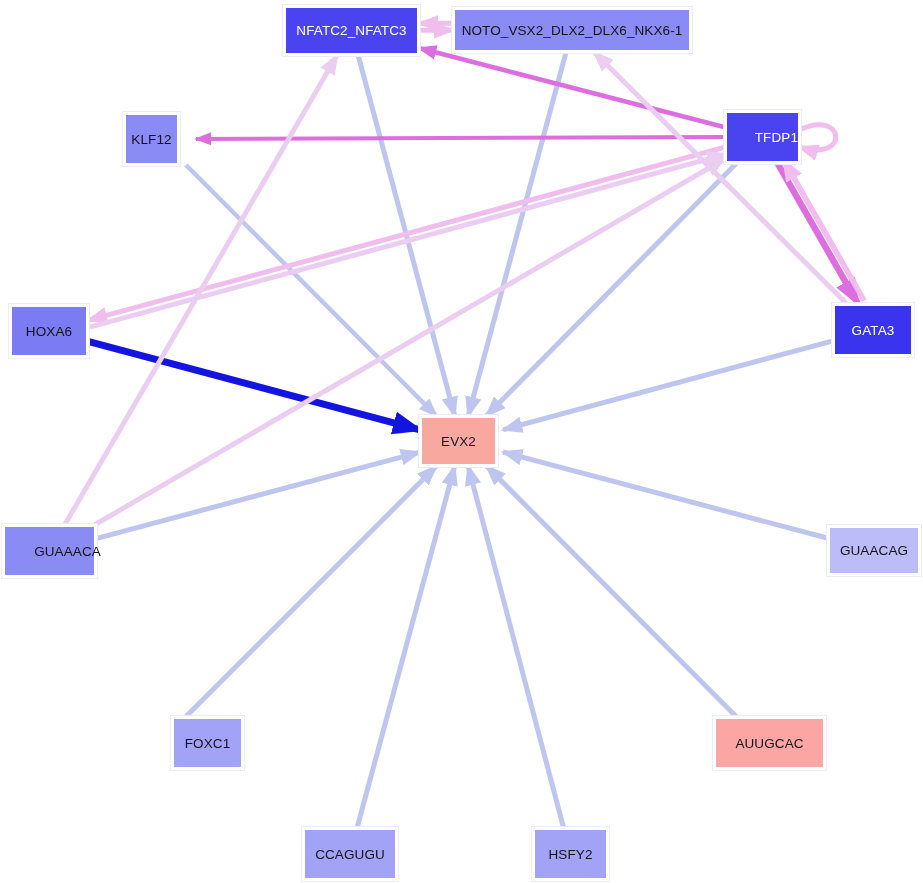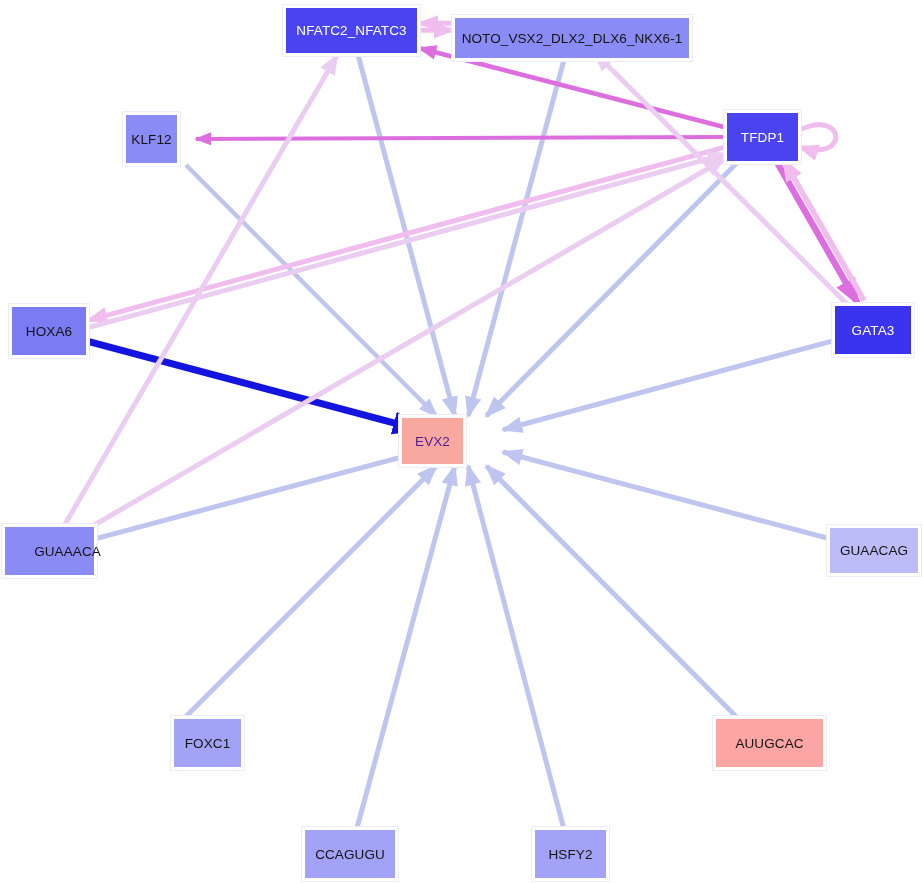--- a/index.html
+++ b/index.html
@@ -133,36 +133,36 @@
       <g>
         <line x1="452.9841270249355" y1="23.269859266388504" x2="418.9841270249355" y2="23.34695677205744" stroke="#f0bdee" stroke-width="5" stroke-linecap="butt" marker-end="url(#arrow-f0bdee)"></line>
       </g>
       <g>
         <path d="M 799 130 C 845 108, 851 163, 799 147" fill="none" stroke="#f0bdee" stroke-width="5" stroke-linecap="round" marker-end="url(#arrow-f0bdee)"></path>
       </g>
     </svg>
 <div class="node" style="left: 286px; top: 8px; width: 131px; height: 45px; background: rgb(74, 68, 240); color: rgb(255, 255, 255);">
       <span class="node-label">NFATC2_NFATC3</span>
     </div>
-    <div class="node" style="left: 455px; top: 10px; width: 234px; height: 40px; background: rgb(139, 139, 245); color: rgb(20, 20, 20); margin-top: 8px;">
+    <div class="node" style="left: 455px; top: 10px; width: 234px; height: 40px; background: rgb(139, 139, 245); color: rgb(20, 20, 20);">
       <span class="node-label">NOTO_VSX2_DLX2_DLX6_NKX6-1</span>
     </div>
     <div class="node" style="left: 126px; top: 115px; width: 51px; height: 48px; background: rgb(139, 139, 245); color: rgb(20, 20, 20);">
       <span class="node-label">KLF12</span>
     </div>
-    <div class="node" style="left: 727px; top: 113px; width: 71px; height: 48px; background: rgb(74, 68, 240); color: rgb(255, 255, 255);">
+    <div class="node" style="left: 727px; top: 113px; width: 71px; height: 48px; background: rgb(74, 68, 240); color: rgb(255, 255, 255); justify-content: flex-end;">
       <span class="node-label">TFDP1</span>
     </div>
     <div class="node" style="left: 12px; top: 307px; width: 74px; height: 48px; background: rgb(123, 123, 243); color: rgb(20, 20, 20);">
       <span class="node-label">HOXA6</span>
     </div>
     <div class="node" style="left: 835px; top: 306px; width: 76px; height: 48px; background: rgb(58, 52, 238); color: rgb(255, 255, 255);">
       <span class="node-label">GATA3</span>
     </div>
-    <div class="node" style="left: 402px; top: 418px; width: 61px; height: 46px; background: rgb(249, 168, 160); color: #4c1d95;">
+    <div class="node" style="left: 422px; top: 418px; width: 73px; height: 46px; background: rgb(249, 168, 160); color: #0f172a;">
       <span class="node-label">EVX2</span>
     </div>
     <div class="node" style="left: 5px; top: 527px; width: 89px; height: 48px; background: rgb(139, 139, 245); color: rgb(20, 20, 20); padding-left: 36px;">
       <span class="node-label">GUAAACA</span>
     </div>
     <div class="node" style="left: 830px; top: 528px; width: 88px; height: 45px; background: rgb(188, 188, 248); color: rgb(20, 20, 20);">
       <span class="node-label">GUAACAG</span>
     </div>
     <div class="node" style="left: 126px; top: 719px; width: 67px; height: 48px; background: rgb(162, 162, 246); color: rgb(20, 20, 20); margin-left: 48px;">
       <span class="node-label">FOXC1</span>

